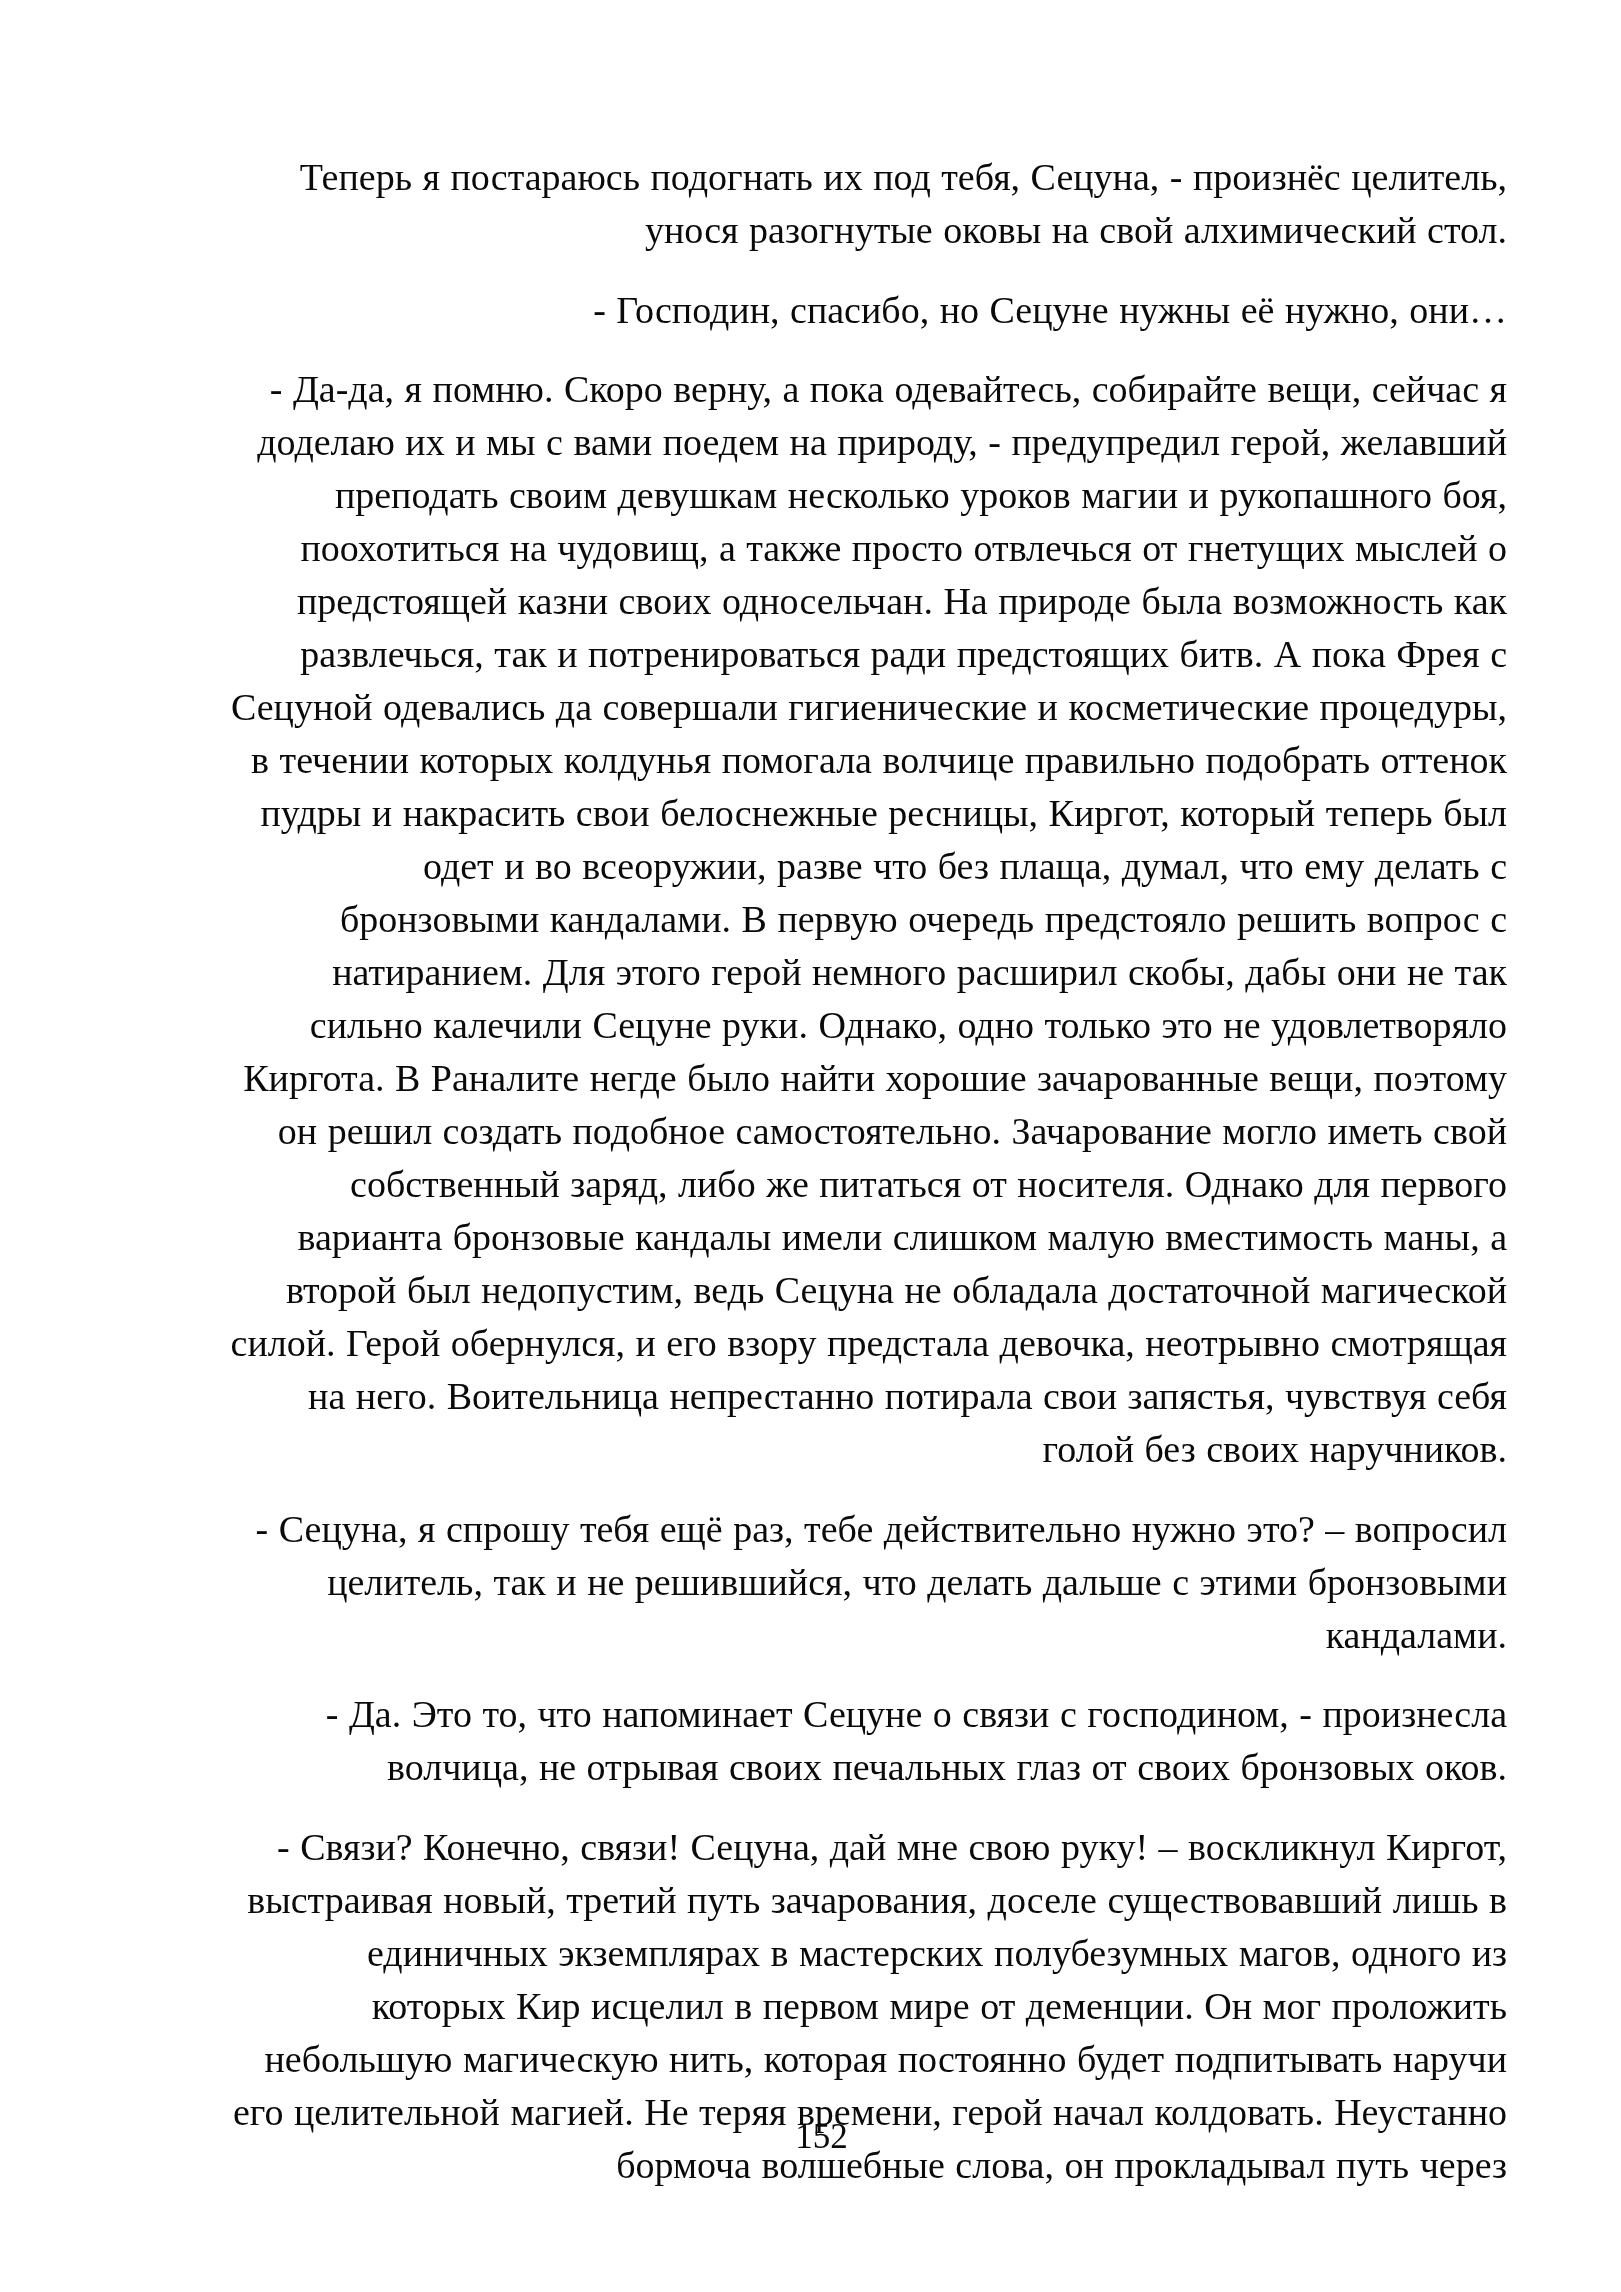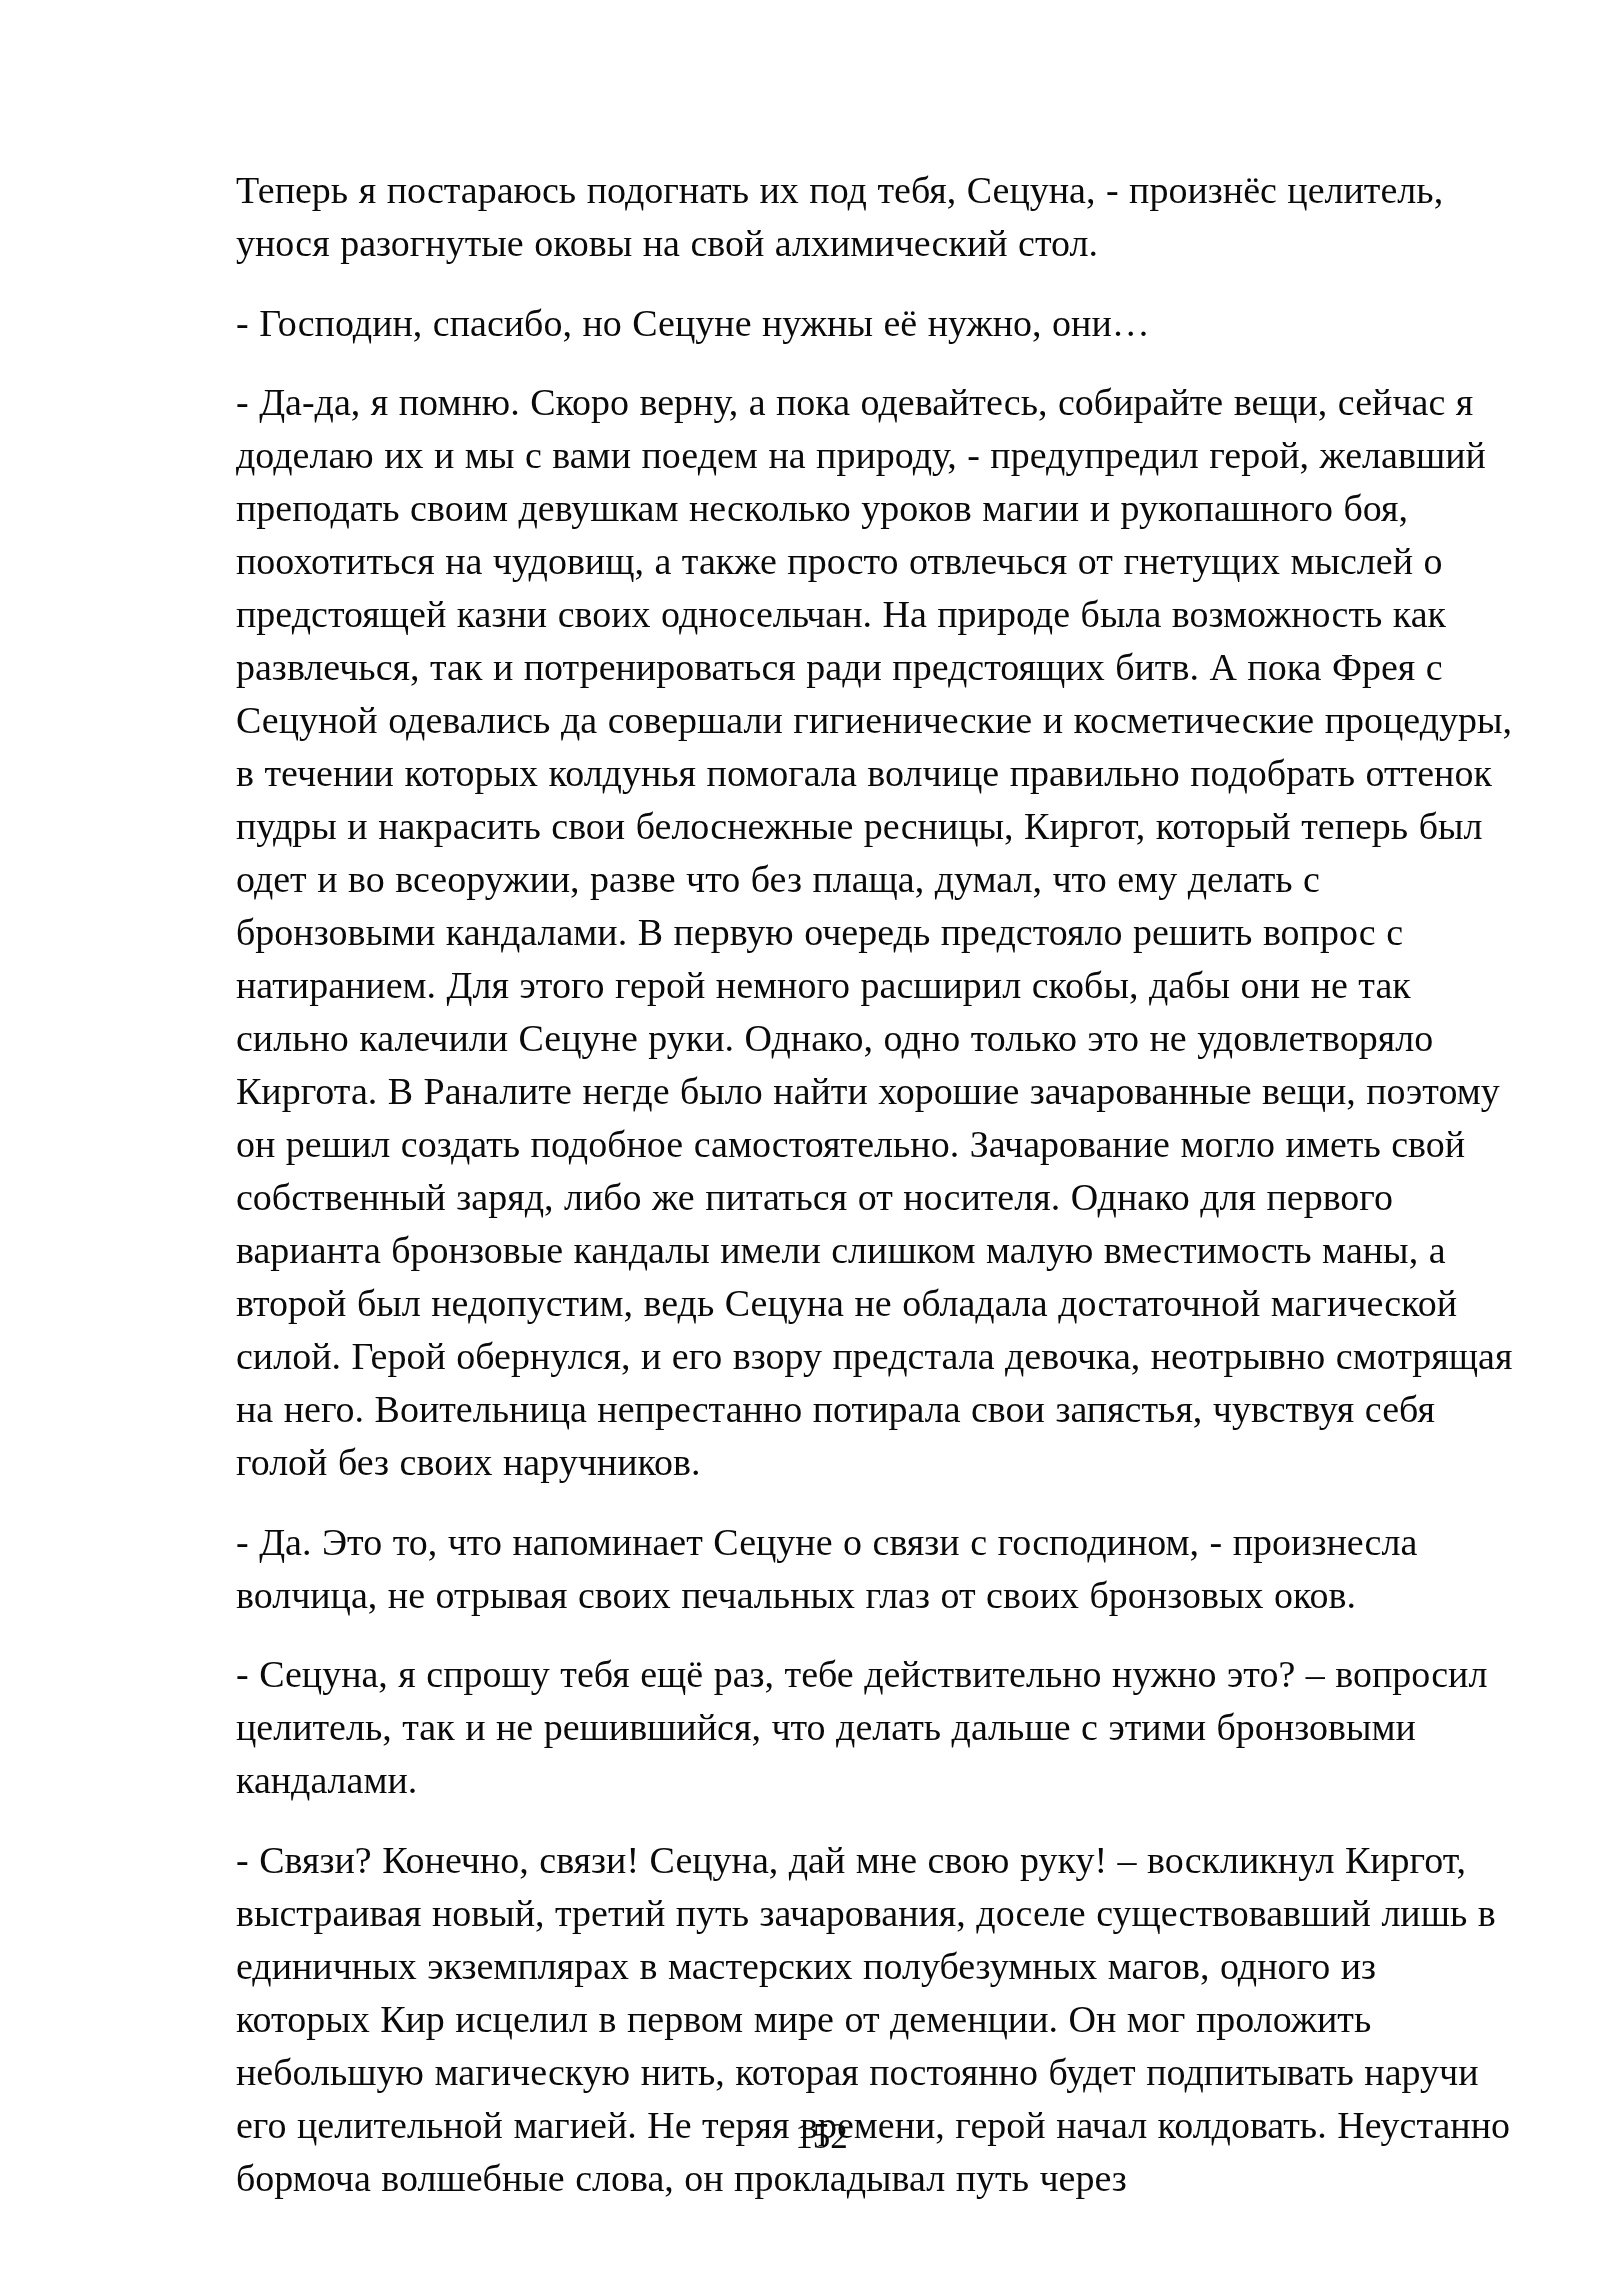--- a/index.html
+++ b/index.html
@@ -12,26 +12,25 @@
     width: 1621px;
     height: 2293px;
     background: #ffffff;
     overflow: hidden;
     font-family: "Liberation Serif", "DejaVu Serif", serif;
     color: #0a0a0a;
   }
   .content {
     position: absolute;
     left: 228px;
-    top: 164px;
+    top: 151px;
     width: 1279px;
     font-size: 38px;
     line-height: 53px;
-    text-align: left;
-    margin-left: 8px;
+    text-align: right;
   }
   .content p {
     margin: 0 0 26.5px 0;
     padding: 0;
     word-spacing: 1px;
   }
   .page-number {
     position: absolute;
     left: 11px;
     top: 2117px;
@@ -42,19 +41,19 @@
   }
 </style>
 </head>
 <body>
 
 <div class="page">
   <div class="content">
     <p>Теперь я постараюсь подогнать их под тебя, Сецуна, - произнёс целитель, унося разогнутые оковы на свой алхимический стол.</p>
     <p>- Господин, спасибо, но Сецуне нужны её нужно, они…</p>
     <p>- Да-да, я помню. Скоро верну, а пока одевайтесь, собирайте вещи, сейчас я доделаю их и мы с вами поедем на природу, - предупредил герой, желавший преподать своим девушкам несколько уроков магии и рукопашного боя, поохотиться на чудовищ, а также просто отвлечься от гнетущих мыслей о предстоящей казни своих односельчан. На природе была возможность как развлечься, так и потренироваться ради предстоящих битв. А пока Фрея с Сецуной одевались да совершали гигиенические и косметические процедуры, в течении которых колдунья помогала волчице правильно подобрать оттенок пудры и накрасить свои белоснежные ресницы, Киргот, который теперь был одет и во всеоружии, разве что без плаща, думал, что ему делать с бронзовыми кандалами. В первую очередь предстояло решить вопрос с натиранием. Для этого герой немного расширил скобы, дабы они не так сильно калечили Сецуне руки. Однако, одно только это не удовлетворяло Киргота. В Раналите негде было найти хорошие зачарованные вещи, поэтому он решил создать подобное самостоятельно. Зачарование могло иметь свой собственный заряд, либо же питаться от носителя. Однако для первого варианта бронзовые кандалы имели слишком малую вместимость маны, а второй был недопустим, ведь Сецуна не обладала достаточной магической силой. Герой обернулся, и его взору предстала девочка, неотрывно смотрящая на него. Воительница непрестанно потирала свои запястья, чувствуя себя голой без своих наручников.</p>
+    <p>- Сецуна, я спрошу тебя ещё раз, тебе действительно нужно это? – вопросил целитель, так и не решившийся, что делать дальше с этими бронзовыми кандалами.</p>
     <p>- Да. Это то, что напоминает Сецуне о связи с господином, - произнесла волчица, не отрывая своих печальных глаз от своих бронзовых оков.</p>
-    <p>- Сецуна, я спрошу тебя ещё раз, тебе действительно нужно это? – вопросил целитель, так и не решившийся, что делать дальше с этими бронзовыми кандалами.</p>
     <p>- Связи? Конечно, связи! Сецуна, дай мне свою руку! – воскликнул Киргот, выстраивая новый, третий путь зачарования, доселе существовавший лишь в единичных экземплярах в мастерских полубезумных магов, одного из которых Кир исцелил в первом мире от деменции. Он мог проложить небольшую магическую нить, которая постоянно будет подпитывать наручи его целительной магией. Не теряя времени, герой начал колдовать. Неустанно бормоча волшебные слова, он прокладывал путь через</p>
   </div>
   <div class="page-number">152</div>
 </div>
 
 
 </body></html>

